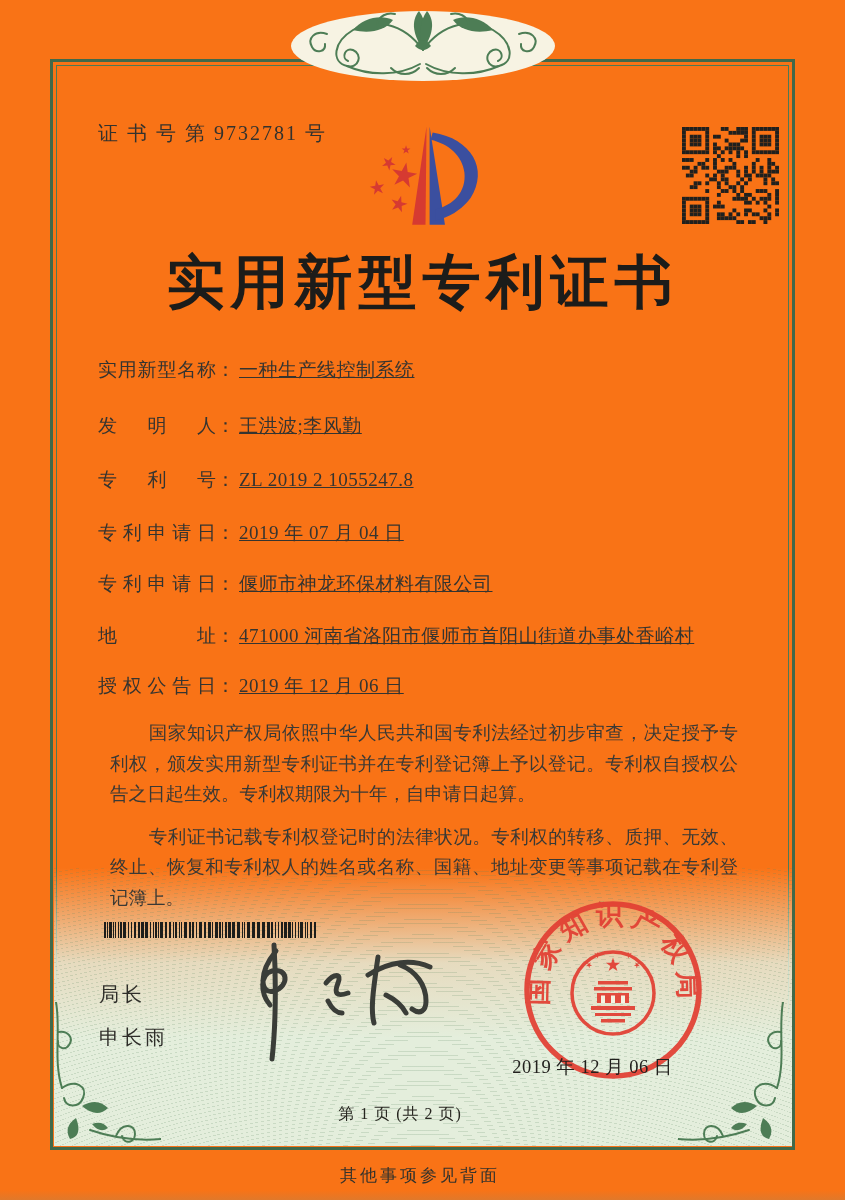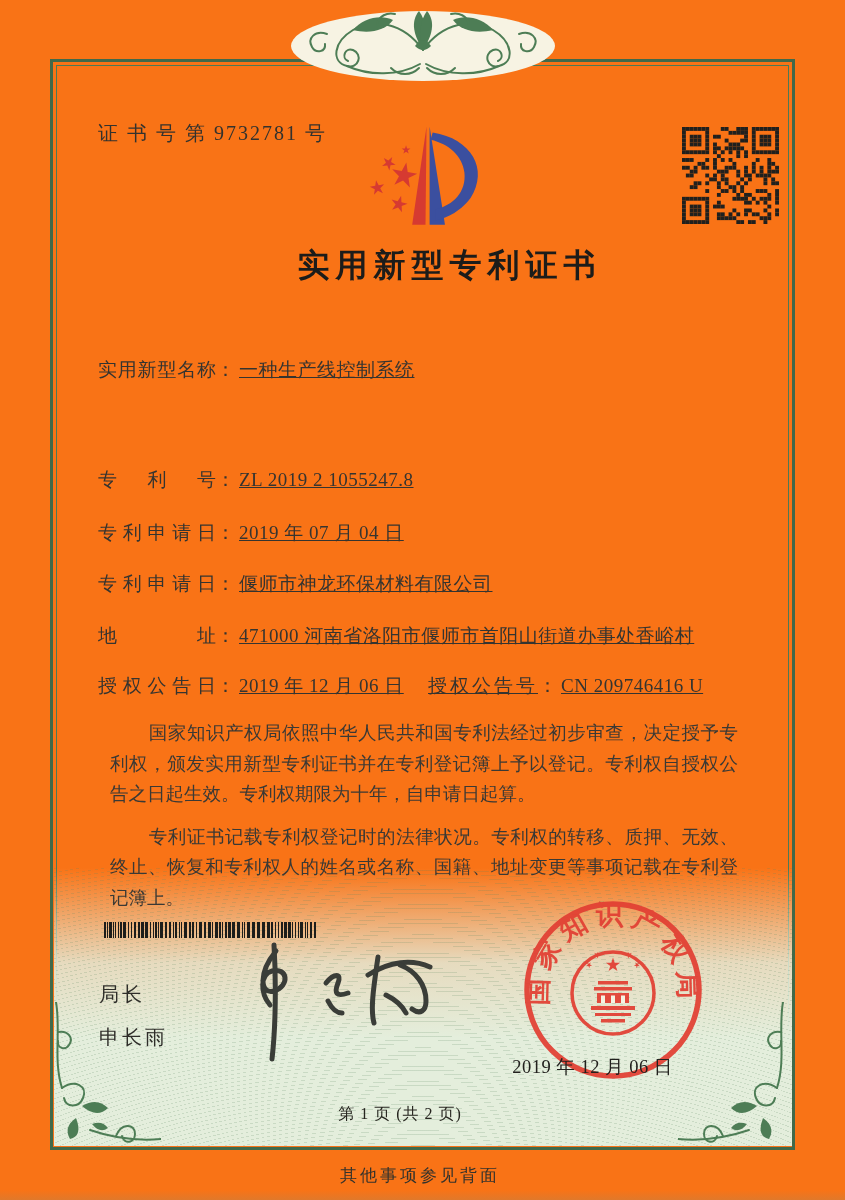--- a/index.html
+++ b/index.html
@@ -15,22 +15,22 @@
     background:linear-gradient(to bottom,rgba(0,0,0,0),rgba(150,138,105,.25));}
   .frame{position:absolute;left:50px;top:59px;width:745px;height:1091px;
     border:3px solid #41694a;box-sizing:border-box;}
   .frame-inner{position:absolute;inset:3px;border:1px solid #4d7a56;}
   .green-zone{position:absolute;left:54px;top:868px;width:738px;height:278px;
     background:
       repeating-radial-gradient(120% 150% at 50% 165%, rgba(92,136,97,.20) 0 1px, rgba(0,0,0,0) 1px 8px),
       linear-gradient(to bottom, rgba(227,237,220,0) 0px, rgba(227,237,220,.85) 95px, #e4eedc 170px);}
   .abs{position:absolute;}
   .cert-no{left:98px;top:120px;font-size:20px;letter-spacing:2px;color:#33322e;}
-  .title{left:50px;top:244px;width:745px;text-align:center;font-size:32px;
-    font-weight:bold;letter-spacing:6px;color:#1c1c1a;margin-left:27px;}
+  .title{left:50px;top:244px;width:745px;text-align:center;font-size:58px;
+    font-weight:bold;letter-spacing:6px;color:#1c1c1a;}
   .field{left:98px;height:26px;font-size:19px;white-space:nowrap;color:#353430;text-decoration:underline;}
   .flabel{display:inline-block;width:118px;text-align:justify;text-align-last:justify;vertical-align:top;}
   .colon{display:inline-block;margin-right:4px;}
   .fvalue{letter-spacing:.5px;}
   .paras{left:98px;top:706px;width:652px;font-size:18.5px;line-height:30.5px;
     text-align:justify;color:#3a3935;}
   .paras p{margin:12px;text-indent:2.1em;}
   .director{left:99px;font-size:20px;letter-spacing:3px;color:#2e2d29;z-index:4;}
   .seal-date{left:505px;top:1054px;width:175px;text-align:center;font-size:18.5px;
     color:#22211e;z-index:5;letter-spacing:.5px;}
@@ -393,37 +393,37 @@
           <rect x="84" y="96" width="4" height="4"></rect>
         </g>
       </svg>
   </div>
 
   <div class="abs title">实用新型专利证书</div>
 
   <div class="abs field" style="top:357px">
     <span class="flabel">实用新型名称</span><span class="colon">：</span><span class="fvalue">一种生产线控制系统</span>
   </div>
+  <div class="abs field" style="top:413px">
+    <span class="flabel">发明人</span><span class="colon">：</span><span class="fvalue">王洪波;李风勤</span>
+  </div>
   <div class="abs field" style="top:467px">
     <span class="flabel">专利号</span><span class="colon">：</span><span class="fvalue">ZL 2019 2 1055247.8</span>
   </div>
   <div class="abs field" style="top:520px">
     <span class="flabel">专利申请日</span><span class="colon">：</span><span class="fvalue">2019 年 07 月 04 日</span>
   </div>
   <div class="abs field" style="top:571px">
     <span class="flabel">专利申请日</span><span class="colon">：</span><span class="fvalue">偃师市神龙环保材料有限公司</span>
   </div>
   <div class="abs field" style="top:623px">
     <span class="flabel">地址</span><span class="colon">：</span><span class="fvalue">471000 河南省洛阳市偃师市首阳山街道办事处香峪村</span>
   </div>
   <div class="abs field" style="top:673px">
     <span class="flabel">授权公告日</span><span class="colon">：</span><span class="fvalue">2019 年 12 月 06 日</span>
-  </div>
-  <div class="abs field" style="left:428px;top:673px">
-    <span style="letter-spacing:3px;">授权公告号</span><span class="colon">：</span><span class="fvalue">CN 209746416 U</span>
   </div>
 
   <div class="abs paras">
     <p>国家知识产权局依照中华人民共和国专利法经过初步审查，决定授予专利权，颁发实用新型专利证书并在专利登记簿上予以登记。专利权自授权公告之日起生效。专利权期限为十年，自申请日起算。</p>
     <p>专利证书记载专利权登记时的法律状况。专利权的转移、质押、无效、终止、恢复和专利权人的姓名或名称、国籍、地址变更等事项记载在专利登记簿上。</p>
   </div>
 
   <div class="abs z4" style="left:104px;top:922px;">
     <svg width="215" height="16" viewBox="0 0 215 16">
         <g id="bar-modules" fill="#1d1d1b">

